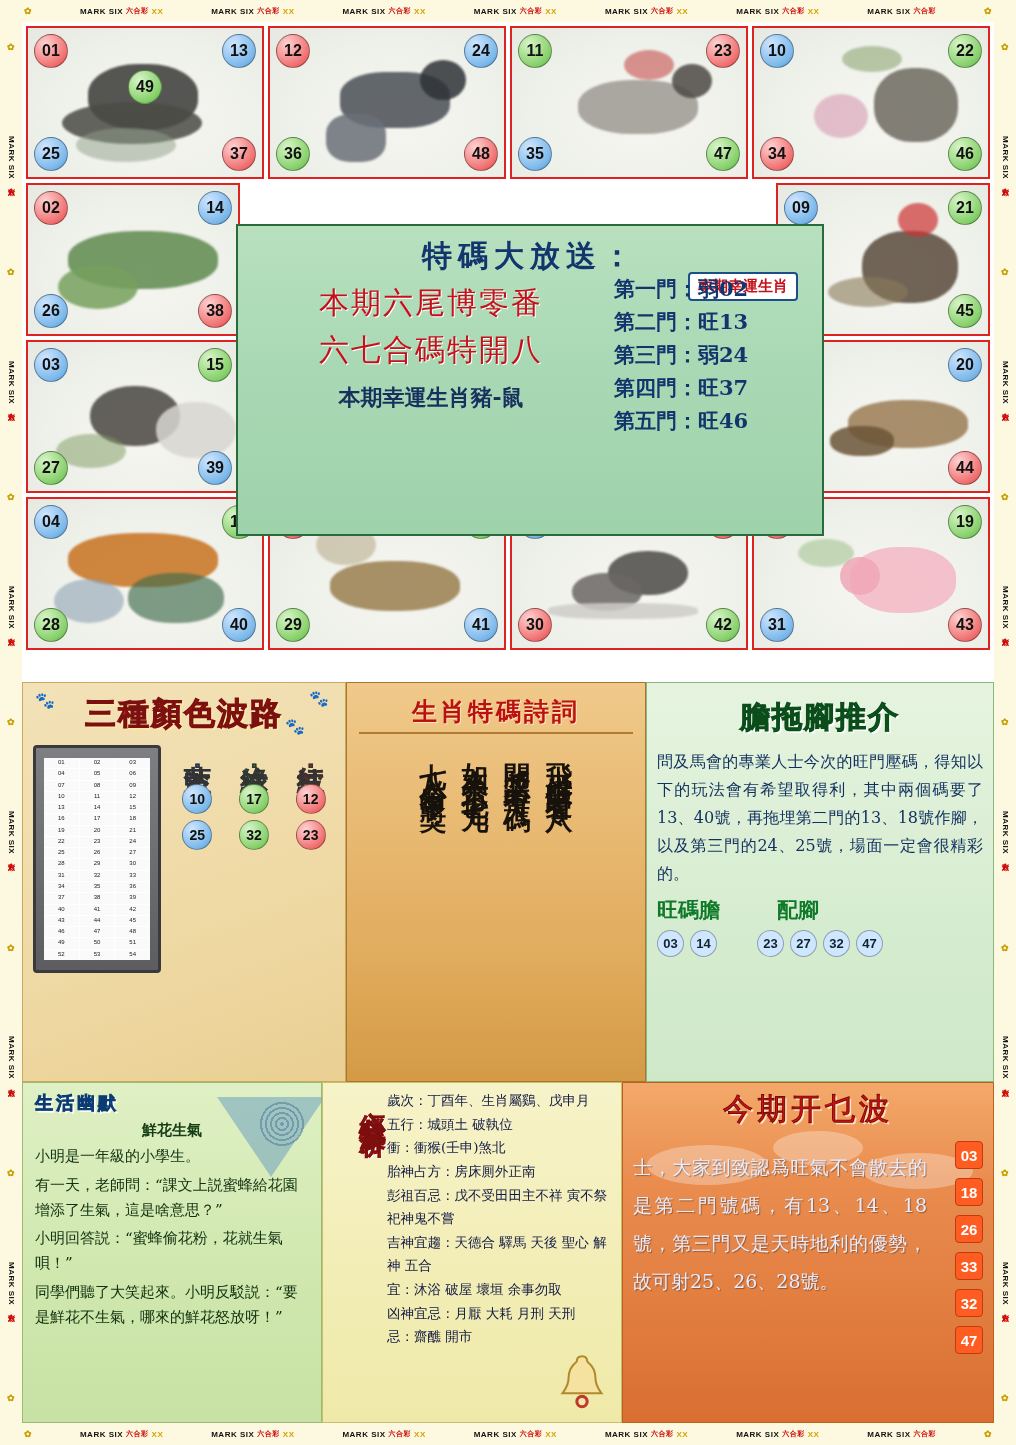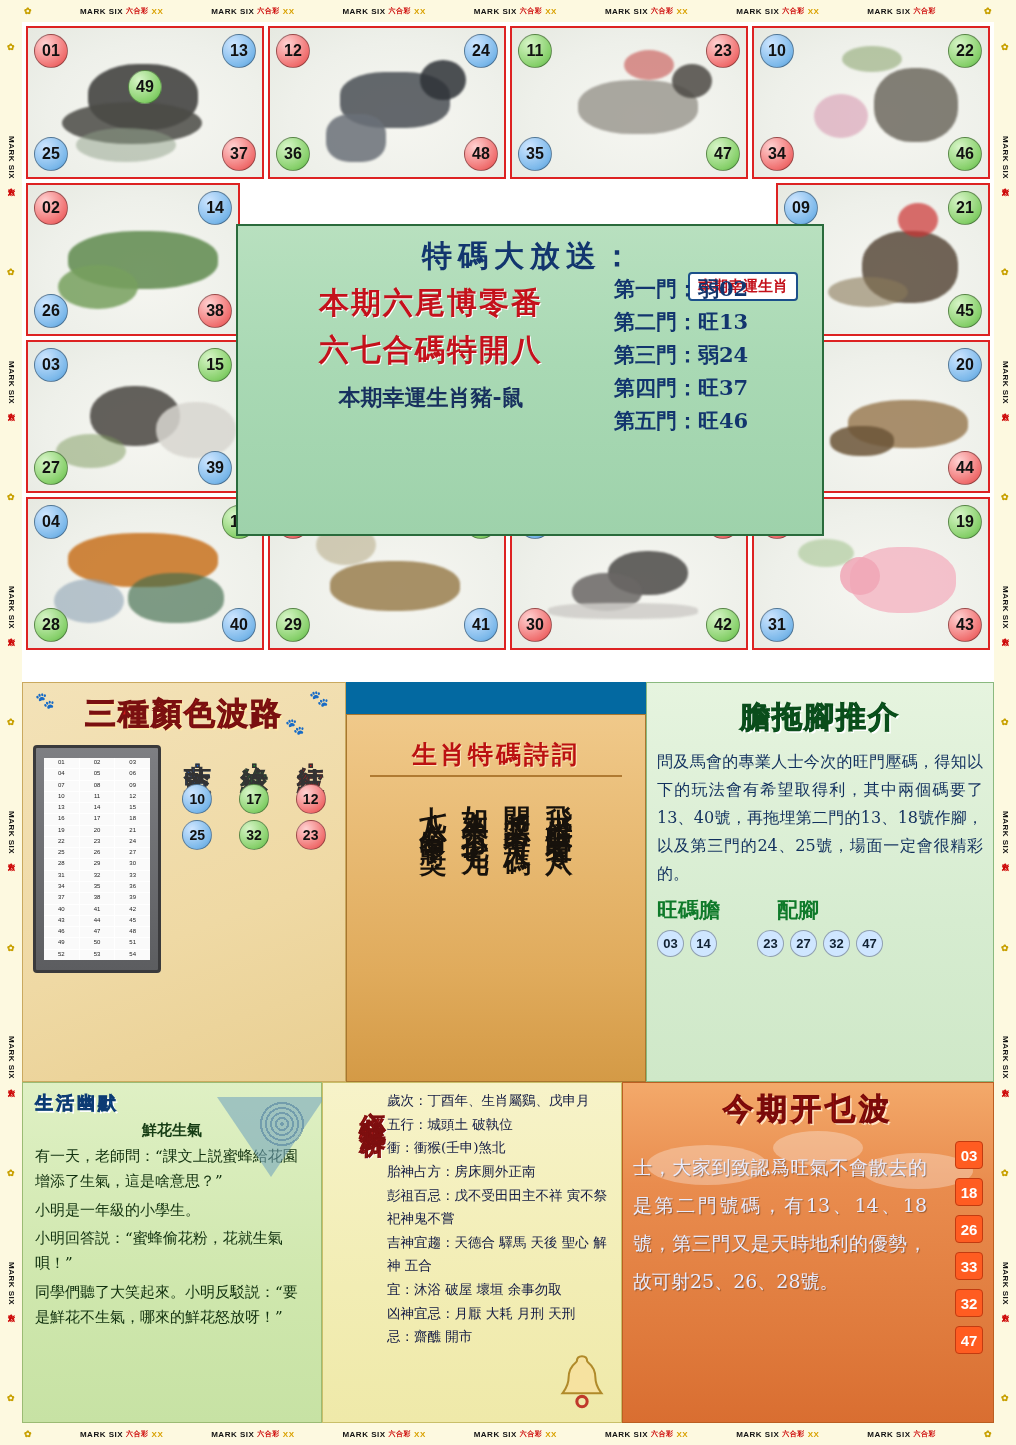--- a/index.html
+++ b/index.html
@@ -94,21 +94,21 @@
   }
   .promo-last {
     margin-top:10px;
     font-size:15px;
     color:#10325f;
     font-family:"DejaVu Serif", serif;
   }
   .promo-left { width:366px; }
   .promo-line {
     font-family:"DejaVu Serif", serif;
-    font-size:30px; font-weight:bold;
+    font-size:30px; font-weight:normal;
     color:#c4111b;
     letter-spacing:2px;
     text-align:center;
     margin-top:6px;
     text-shadow:1px 1px 0 #fff;
   }
   .promo-lucky {
     margin-top:12px;
     text-align:center;
     font-family:"DejaVu Serif", serif;
@@ -206,22 +206,21 @@
     display:flex; align-items:center; justify-content:center;
     font-size:14px; font-weight:bold; color:#111;
     border:1px solid rgba(0,0,0,.35);
   }
 
   .col-poem {
     width:300px;
     background:linear-gradient(180deg,#f0c98a,#e0ab5c 70%,#d49a46);
     border:1px solid #a8762f;
     position:relative;
-    padding:23px;
-    margin-top:32px;
+    padding:12px;
   }
   .poem-title {
     text-align:center;
     font-family:"DejaVu Serif", serif;
     font-size:25px; font-weight:bold;
     color:#bb1111;
     letter-spacing:3px;
     border-bottom:2px solid #b07a32;
     padding-bottom:4px;
     text-shadow:1px 1px 0 #ffe6bb;
@@ -369,21 +368,21 @@
     width:372px;
     background:linear-gradient(180deg,#f3a96a,#e98c4e 30%,#df7a3c 75%,#d96e31);
     border:1px solid #bb5f22;
     position:relative;
     padding:6px 10px;
     overflow:hidden;
   }
   .open-title {
     text-align:center;
     font-family:"DejaVu Serif", serif;
-    font-size:30px; font-weight:bold;
+    font-size:30px; font-weight:normal;
     color:#d81212;
     -webkit-text-stroke:1px #7a0a0a;
     text-shadow:2px 2px 0 #ffe3c2;
     letter-spacing:4px;
   }
   .cloud {
     position:absolute;
     background:rgba(255,255,255,.30);
     border-radius:50%;
   }
@@ -886,22 +885,22 @@
     </div>
   </div>
 
   <div class="bottom">
 
     <div class="col-humor">
       <div class="ribbon"></div>
       <div class="spiral"></div>
       <div class="humor-title">生活幽默</div>
       <div class="humor-sub">鮮花生氣</div>
+      <div class="humor-p">小明是一年級的小學生。</div>
       <div class="humor-p">有一天，老師問：“課文上説蜜蜂給花園增添了生氣，這是啥意思？”</div>
-      <div class="humor-p">小明是一年級的小學生。</div>
       <div class="humor-p">小明回答説：“蜜蜂偷花粉，花就生氣唄！”</div>
       <div class="humor-p">同學們聽了大笑起來。小明反駁説：“要是鮮花不生氣，哪來的鮮花怒放呀！”</div>
     </div>
 
     <div class="col-astro">
       <div class="astro-vertical">心經色波分析</div>
       <div class="astro-lines">
         <div>歲次：丁酉年、生肖屬鷄、戊申月</div>
         <div>五行：城頭土 破執位</div>
         <div>衝：衝猴(壬申)煞北</div>

